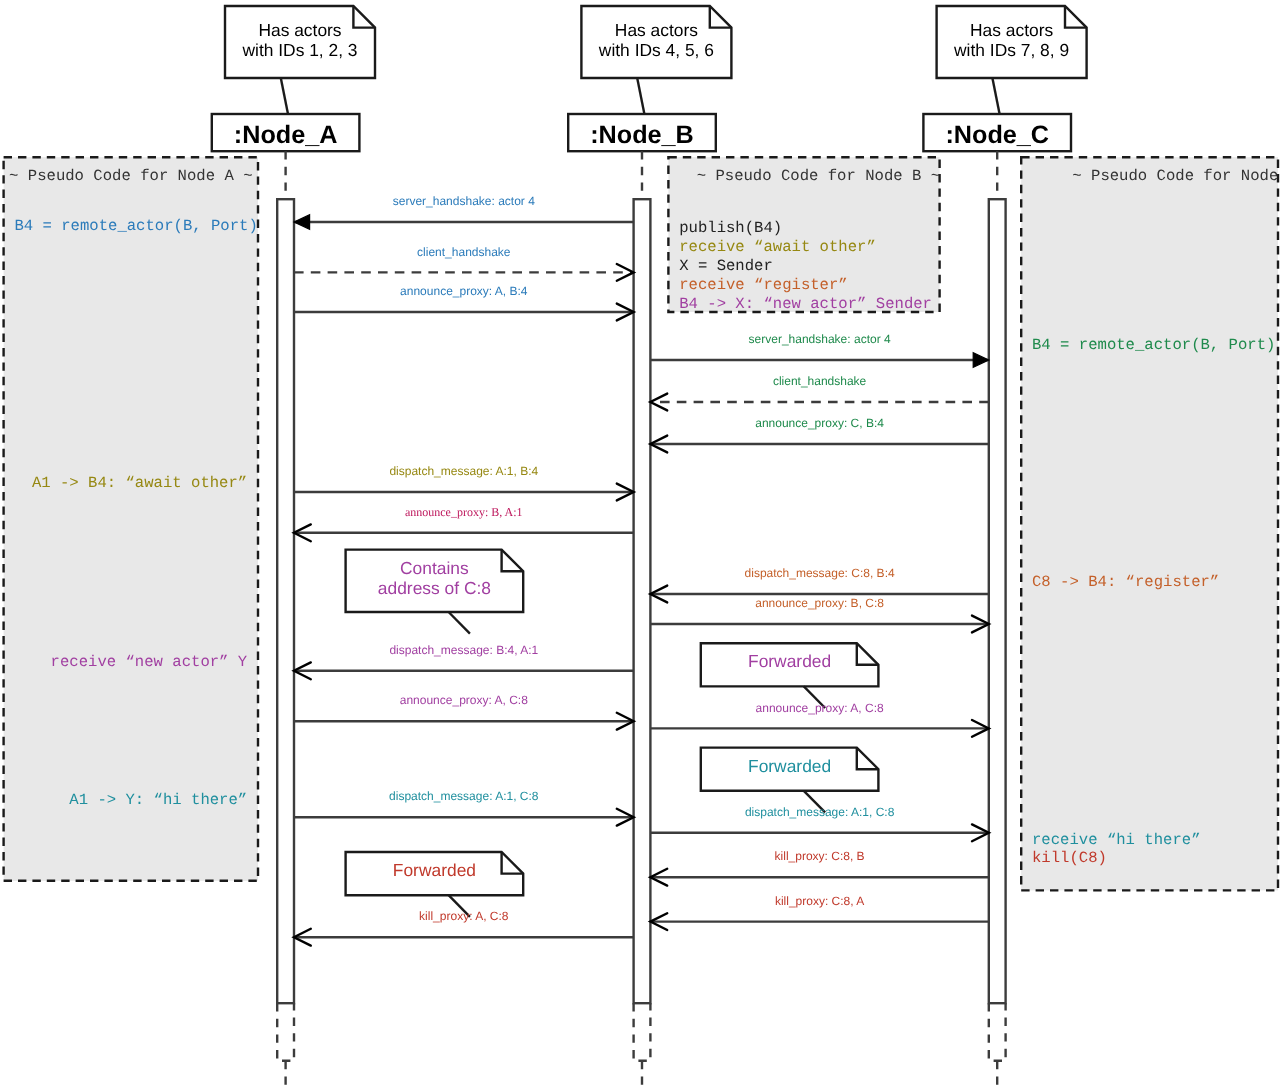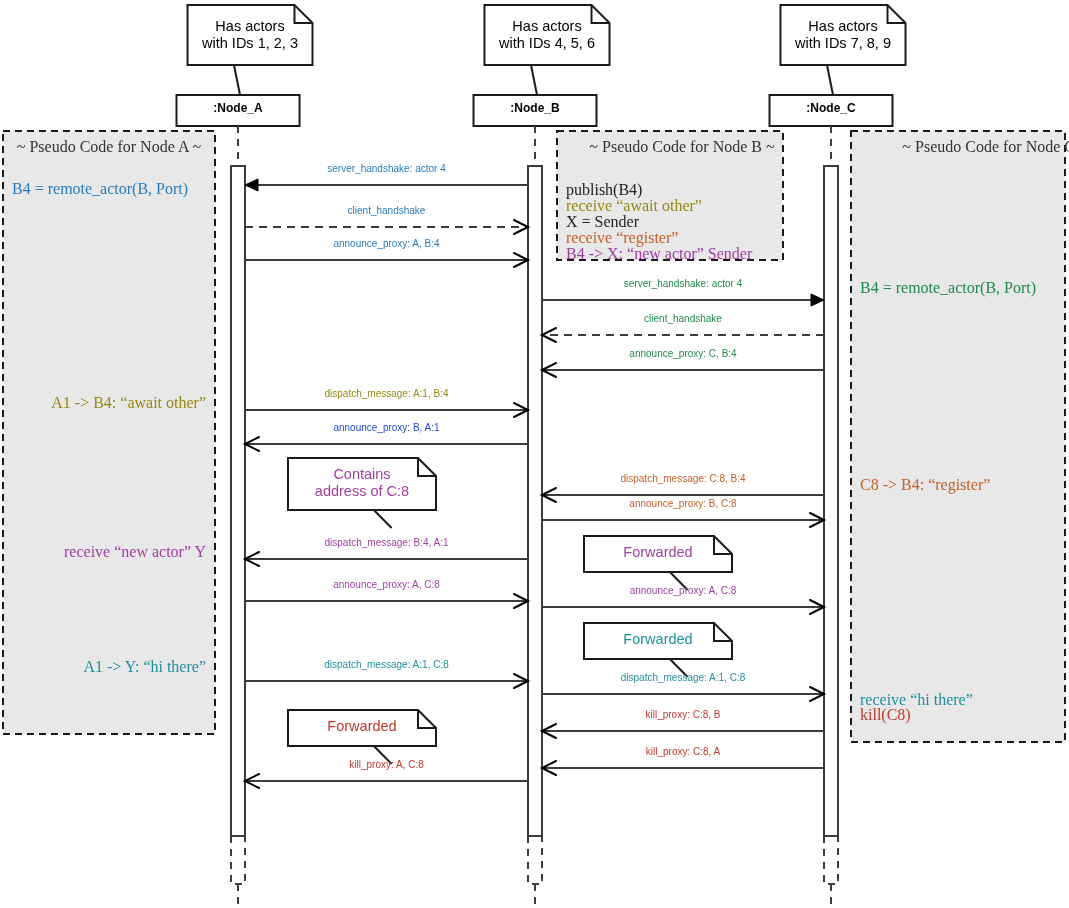--- a/index.html
+++ b/index.html
@@ -3,27 +3,27 @@
 <meta charset="utf-8">
 <style>
   html,body{margin:0;padding:0;background:#ffffff;}
   body{width:1069px;height:908px;position:relative;
        font-family:"Liberation Sans",sans-serif;overflow:hidden;}
   #stage{position:absolute;left:0;top:0;width:1069px;height:908px;}
   svg{position:absolute;left:0;top:0;}
   .lbl{position:absolute;white-space:pre;}
   .msg{font-family:"Liberation Sans",sans-serif;font-size:10px;
        transform:translate(-50%,0);text-align:center;}
-  .nodename{font-family:"Liberation Sans",sans-serif;font-size:12px;
+  .nodename{font-family:"Liberation Sans",sans-serif;font-size:21px;
        font-weight:bold;color:#000;transform:translate(-50%,0);text-align:center;}
   .notetxt{font-family:"Liberation Sans",sans-serif;font-size:14.5px;
        color:#000;transform:translate(-50%,0);text-align:center;line-height:17px;}
   .noteinner{font-family:"Liberation Sans",sans-serif;font-size:14.5px;
        transform:translate(-50%,0);text-align:center;line-height:17px;}
-  .code{font-family:Liberation Serif, serif;font-size:16px;
+  .code{font-family:Liberation Mono, monospace;font-size:13px;
         white-space:pre;line-height:15.5px;}
   .code.r{transform:translate(-100%,0);}
 </style>
 </head>
 <body>
 
 <div id="stage">
   <svg id="gfx" width="1069" height="908">
       <rect x="3" y="131" width="212" height="603" fill="#e8e8e8" stroke="#1a1a1a" stroke-width="2" stroke-dasharray="7 5"></rect>
       <rect x="557" y="131" width="226" height="129" fill="#e8e8e8" stroke="#1a1a1a" stroke-width="2" stroke-dasharray="7 5"></rect>
@@ -124,21 +124,21 @@
       <div class="lbl nodename" style="left: 535px; top: 101px;">:Node_B</div>
       <div class="lbl notetxt" style="left: 843px; top: 18px;">Has actors<br>with IDs 7, 8, 9</div>
       <div class="lbl nodename" style="left: 831px; top: 101px;">:Node_C</div>
       <div class="lbl msg" style="left: 386.5px; top: 163px; color: rgb(43, 123, 186);">server_handshake: actor 4</div>
       <div class="lbl msg" style="left: 386.5px; top: 205px; color: rgb(43, 123, 186);">client_handshake</div>
       <div class="lbl msg" style="left: 386.5px; top: 238px; color: rgb(43, 123, 186);">announce_proxy: A, B:4</div>
       <div class="lbl msg" style="left: 683px; top: 278px; color: rgb(31, 138, 76);">server_handshake: actor 4</div>
       <div class="lbl msg" style="left: 683px; top: 313px; color: rgb(31, 138, 76);">client_handshake</div>
       <div class="lbl msg" style="left: 683px; top: 348px; color: rgb(31, 138, 76);">announce_proxy: C, B:4</div>
       <div class="lbl msg" style="left: 386.5px; top: 388px; color: rgb(150, 136, 18);">dispatch_message: A:1, B:4</div>
-      <div class="lbl msg" style="left: 386.5px; top: 422px; color: #1d4ed8;">announce_proxy: B, A:1</div>
+      <div class="lbl msg" style="left: 386.5px; top: 422px; color: #be185d; font-family: Liberation Serif, serif;">announce_proxy: B, A:1</div>
       <div class="lbl msg" style="left: 683px; top: 473px; color: rgb(196, 96, 42);">dispatch_message: C:8, B:4</div>
       <div class="lbl msg" style="left: 683px; top: 498px; color: rgb(196, 96, 42);">announce_proxy: B, C:8</div>
       <div class="lbl msg" style="left: 386.5px; top: 537px; color: rgb(161, 63, 161);">dispatch_message: B:4, A:1</div>
       <div class="lbl msg" style="left: 386.5px; top: 579px; color: rgb(161, 63, 161);">announce_proxy: A, C:8</div>
       <div class="lbl msg" style="left: 683px; top: 585px; color: rgb(161, 63, 161);">announce_proxy: A, C:8</div>
       <div class="lbl msg" style="left: 386.5px; top: 659px; color: rgb(31, 143, 158);">dispatch_message: A:1, C:8</div>
       <div class="lbl msg" style="left: 683px; top: 672px; color: rgb(31, 143, 158);">dispatch_message: A:1, C:8</div>
       <div class="lbl msg" style="left: 683px; top: 709px; color: rgb(192, 57, 43);">kill_proxy: C:8, B</div>
       <div class="lbl msg" style="left: 683px; top: 746px; color: rgb(192, 57, 43);">kill_proxy: C:8, A</div>
       <div class="lbl msg" style="left: 386.5px; top: 759px; color: rgb(192, 57, 43);">kill_proxy: A, C:8</div>

